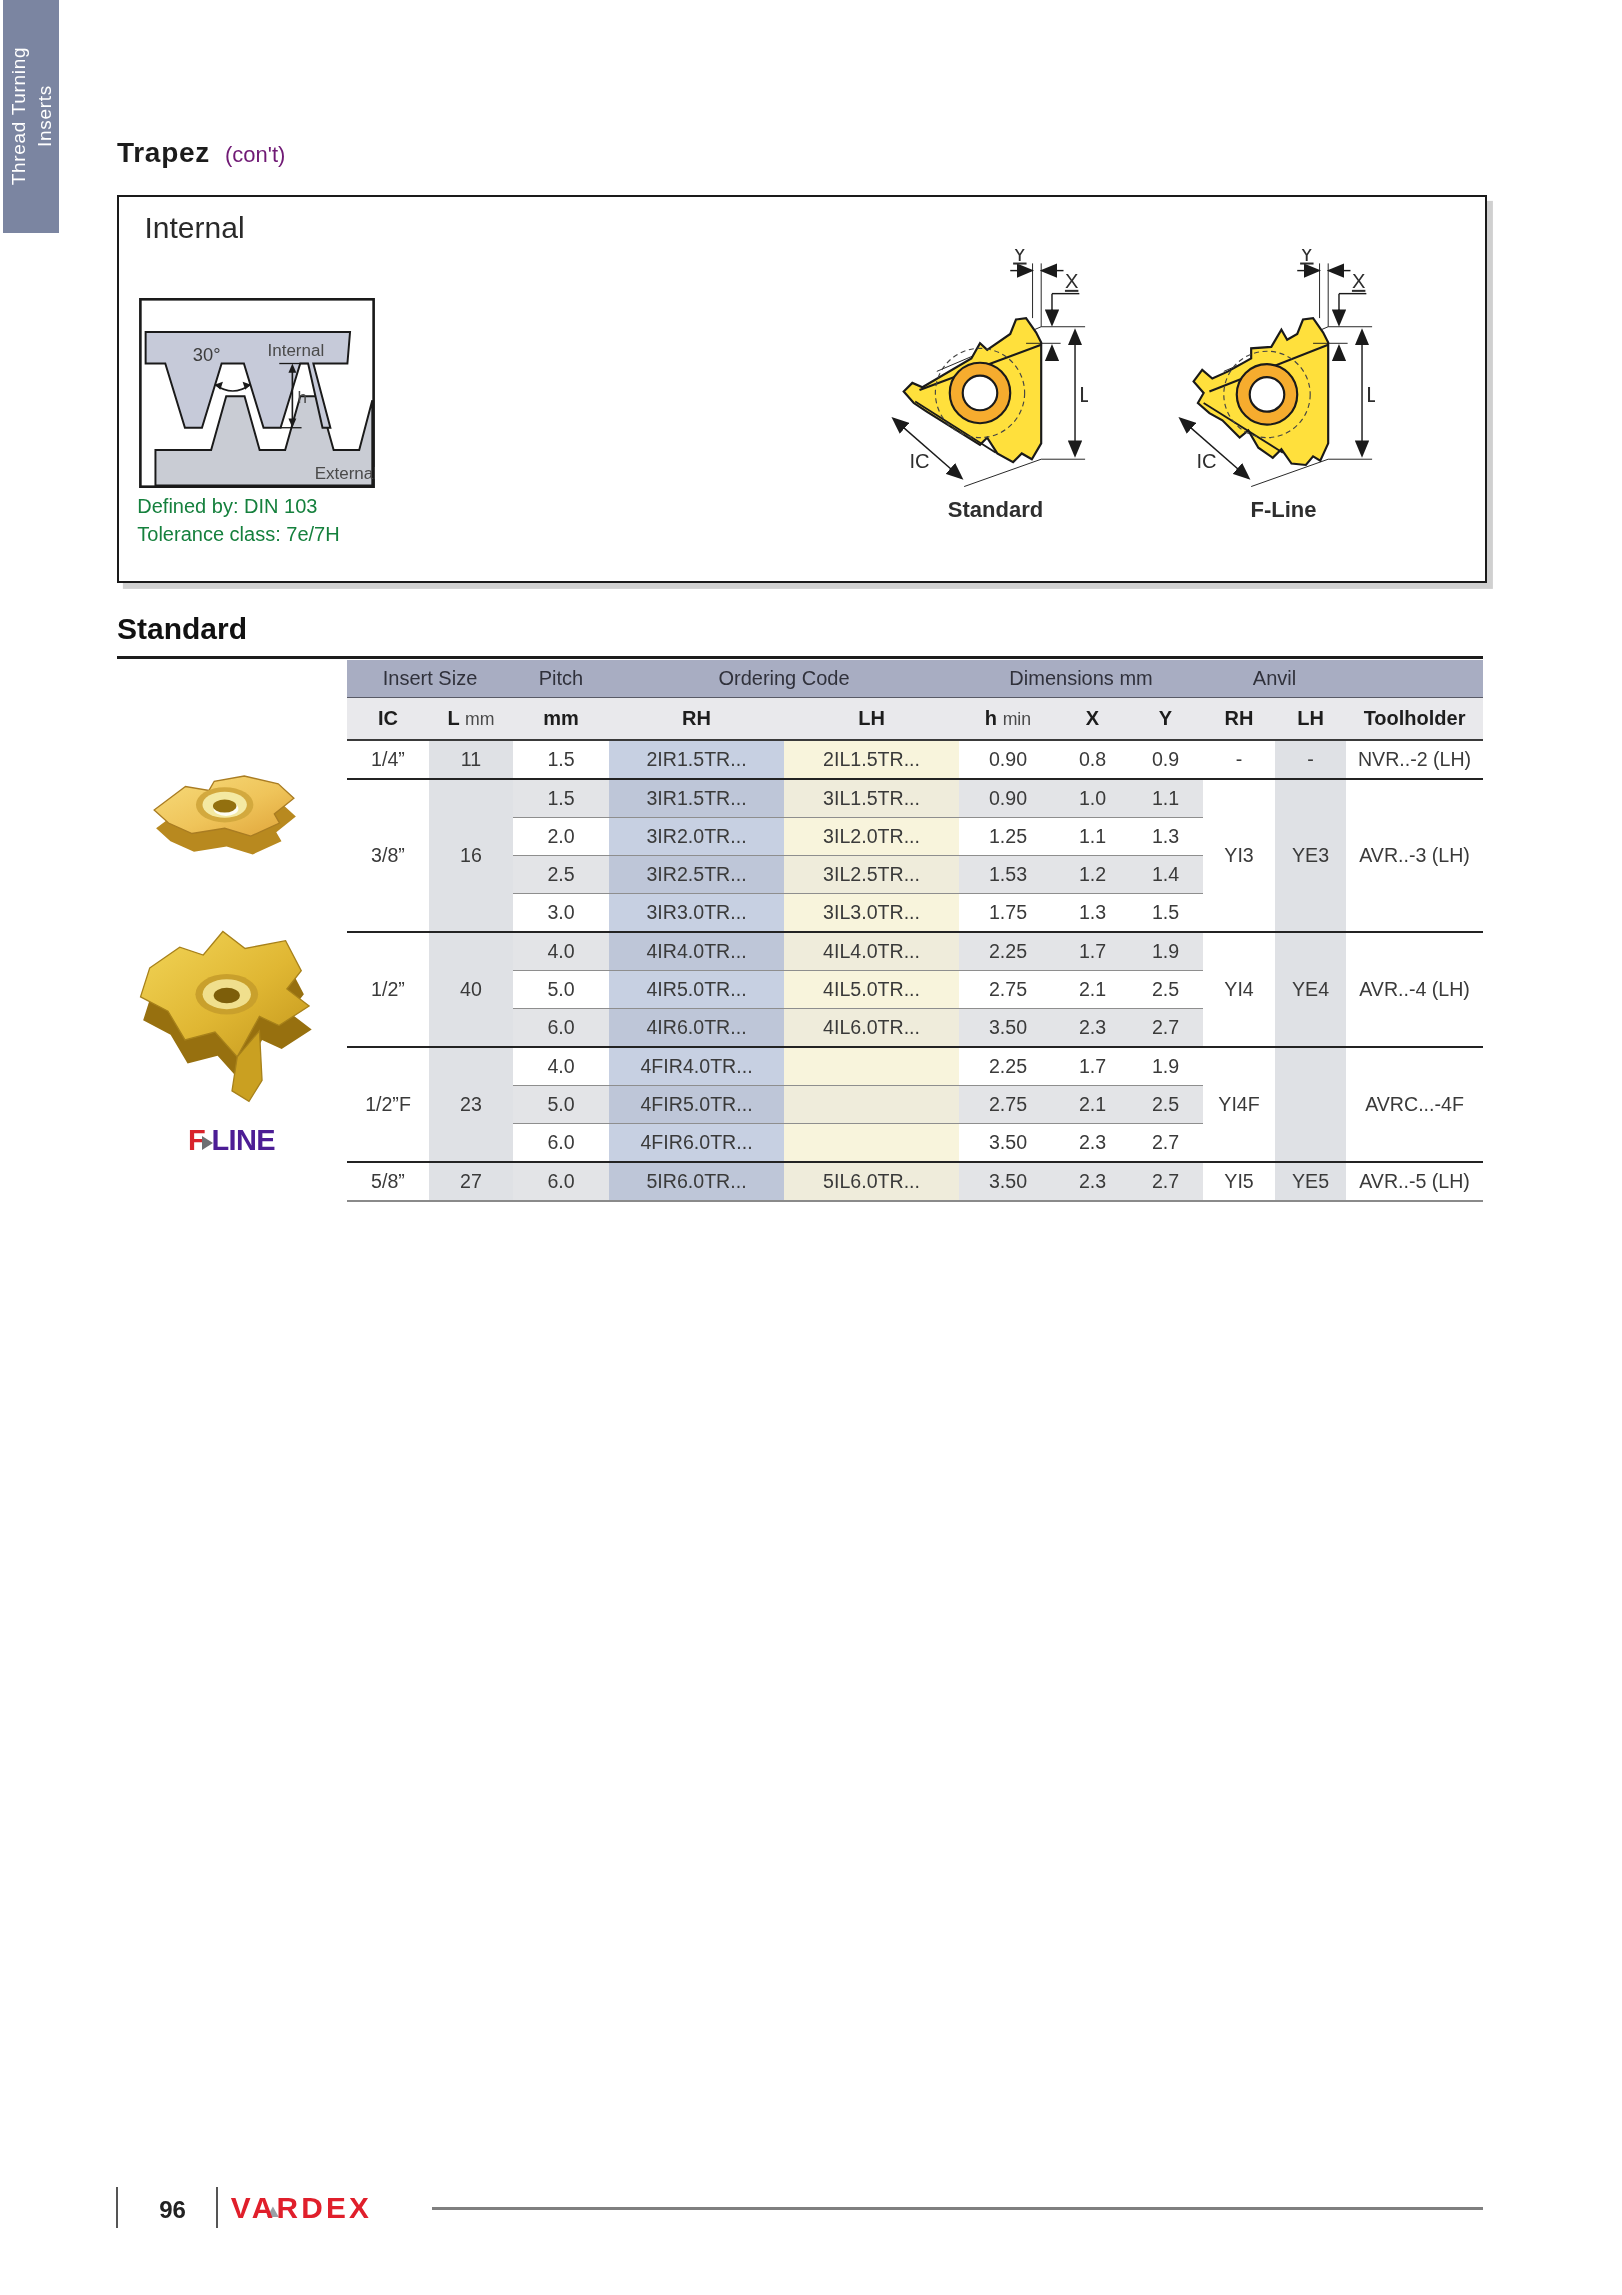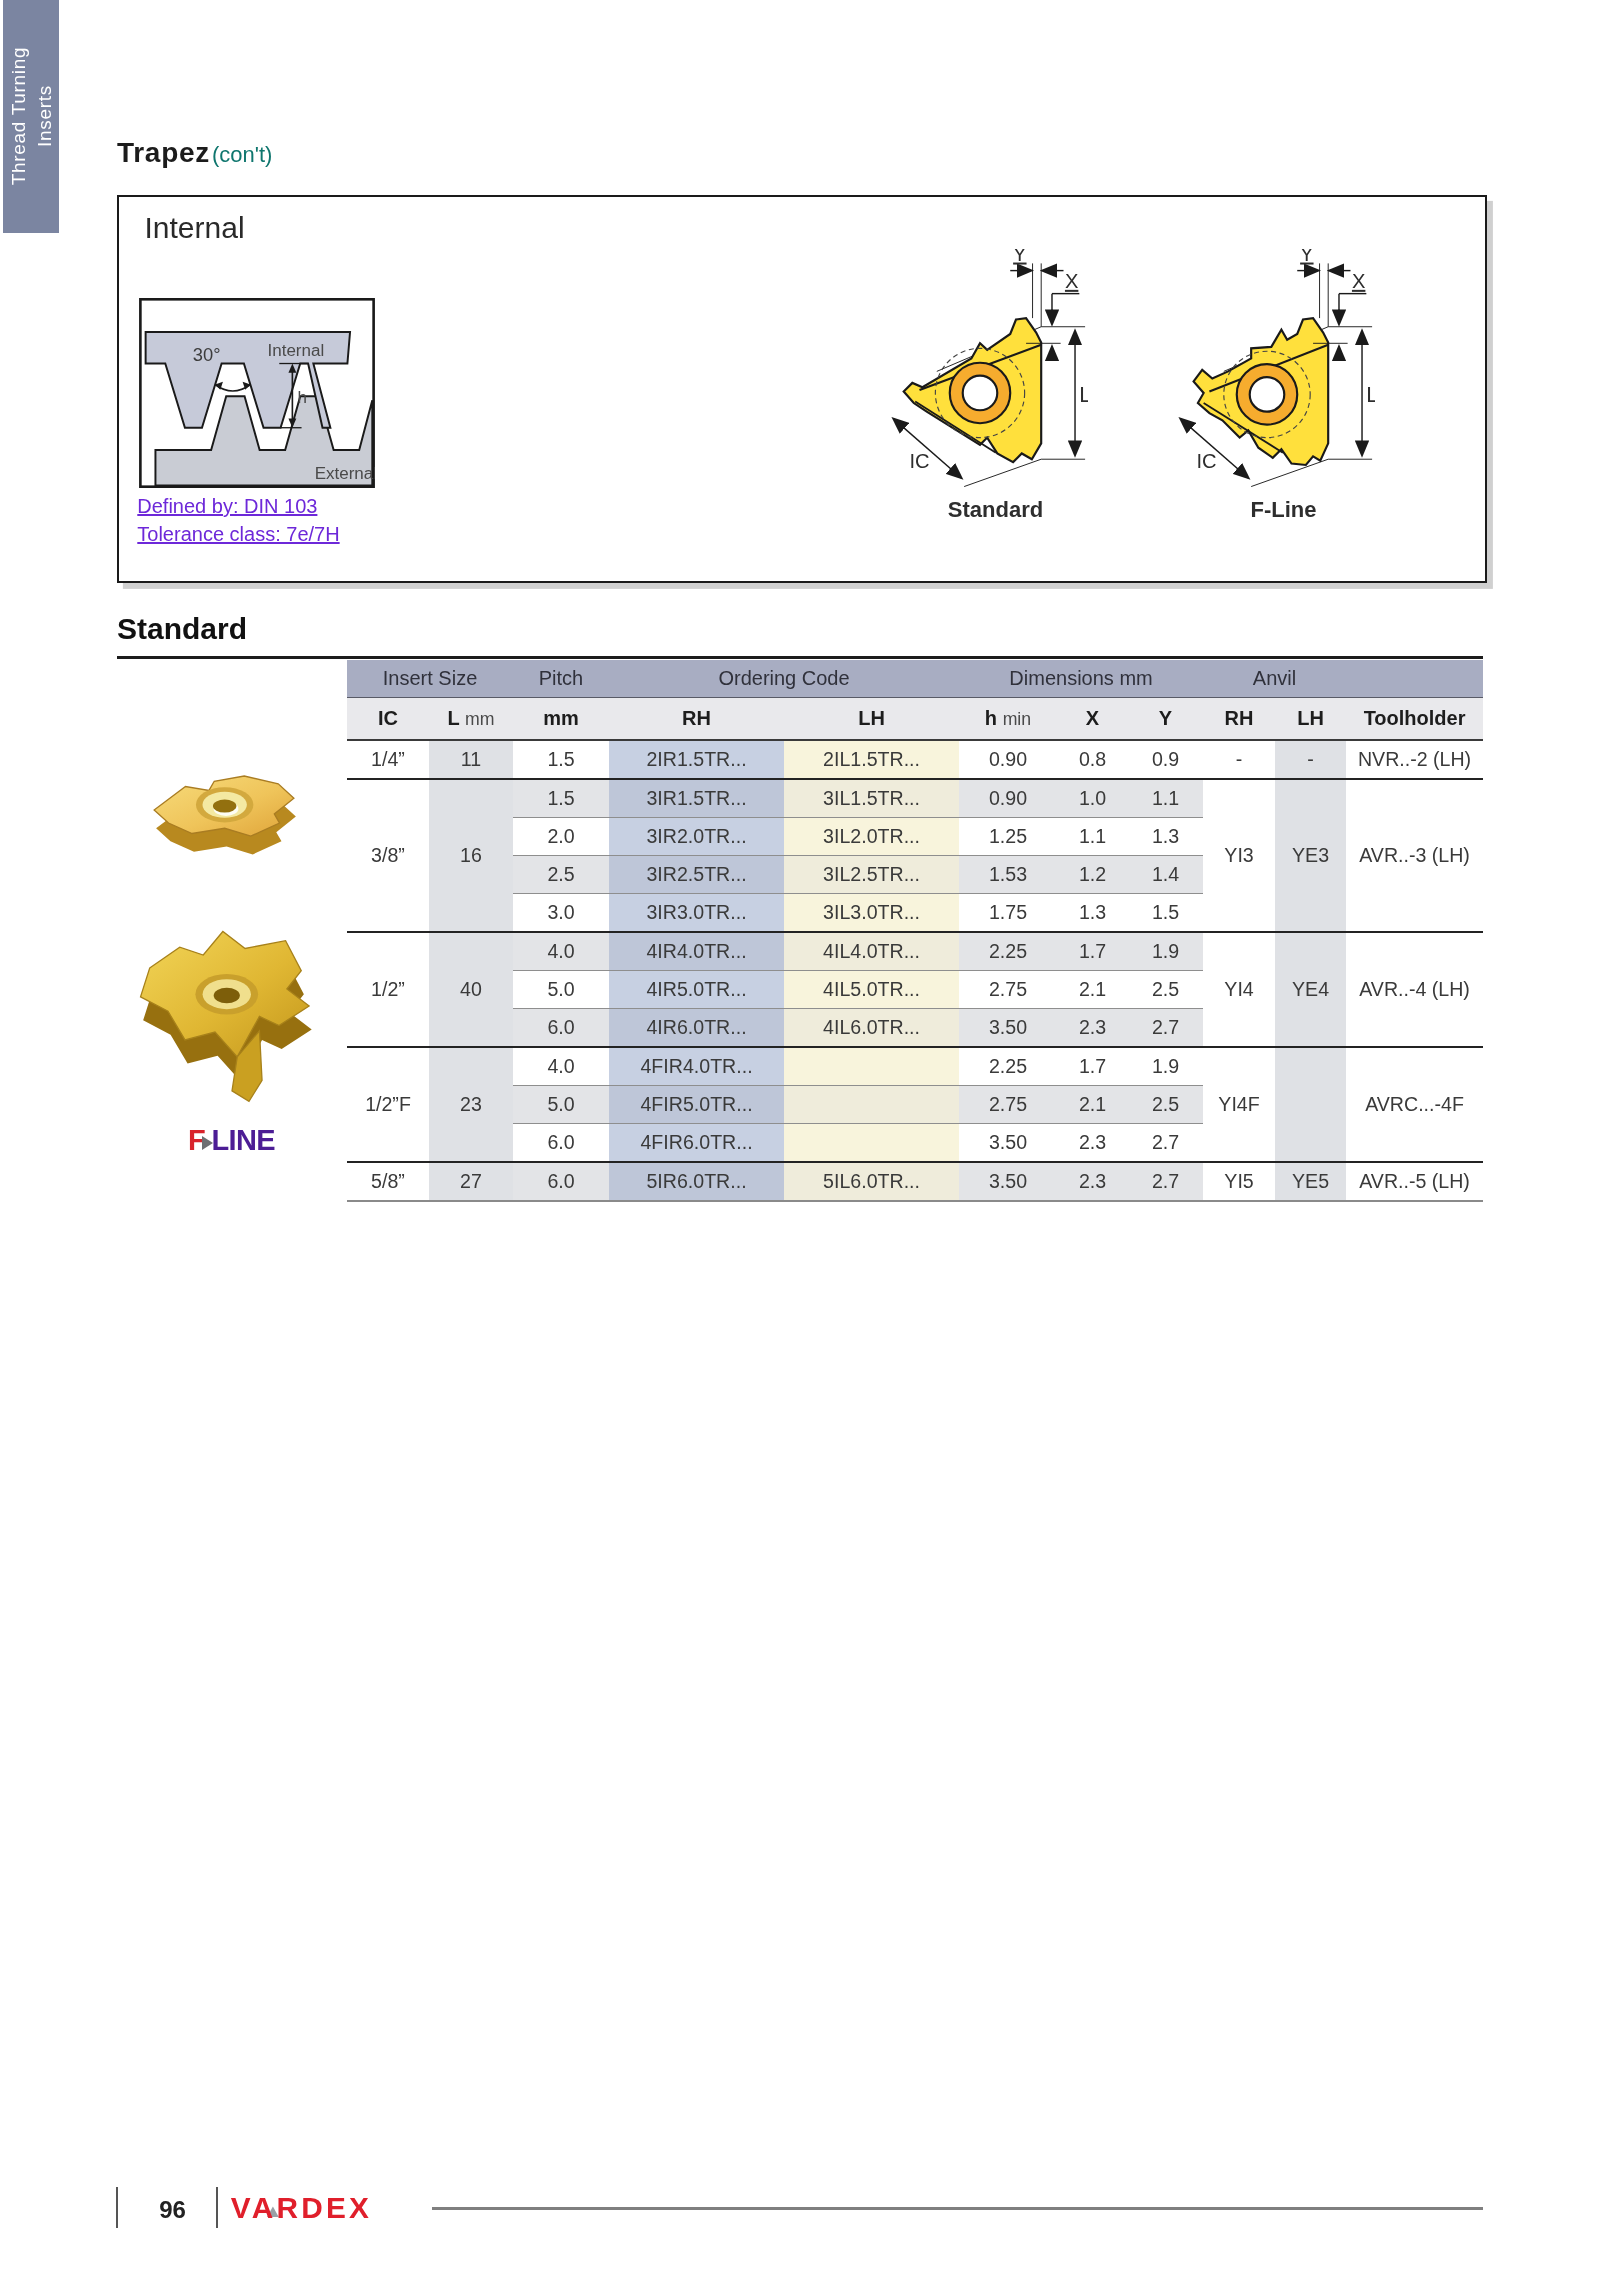--- a/index.html
+++ b/index.html
@@ -6,27 +6,27 @@
   .page{position:relative;width:1623px;height:2295px;background:#fff;overflow:hidden;
         font-family:"Liberation Sans",sans-serif;color:#2b2b2b;}
   
   .side-tab{position:absolute;left:2.6px;top:0;width:56px;height:233px;background:#7b85a1;}
   .side-tab .rot{position:absolute;left:-88px;top:88px;width:233px;height:56px;
         transform:rotate(-90deg);display:flex;flex-direction:column;justify-content:center;
         text-align:center;color:#fff;font-size:19px;line-height:26px;font-weight:500;letter-spacing:0.7px;}
   
   .title-row{position:absolute;left:117px;top:137px;display:flex;align-items:baseline;}
   .title-main{font-size:28px;font-weight:700;color:#1c1c1c;letter-spacing:0.7px;}
-  .title-suffix{font-size:22px;font-weight:400;color:#0f766e;margin-left:2px;}
+  .title-suffix{font-size:22px;font-weight:400;color:#701a75;margin-left:15px;}
   
   .internal-box{position:absolute;left:117px;top:195px;width:1366px;height:384px;
         border:2.6px solid #1a1a1a;background:#fff;box-shadow:5.9px 5.9px 0 rgba(120,120,120,.35);}
   .internal-heading{position:absolute;left:25.5px;top:14.4px;font-size:30px;font-weight:400;color:#2a2a2a;}
   .profile-svg{position:absolute;left:19.6px;top:101px;}
-  .defined{position:absolute;left:18.3px;top:296px;font-size:20px;line-height:27.5px;color:#6d28d9;text-decoration:underline;}
+  .defined{position:absolute;left:18.3px;top:296px;font-size:20px;line-height:27.5px;color:#15803d;}
   .draw-std{position:absolute;left:753px;top:52px;}
   .draw-fl{position:absolute;left:1040px;top:52px;}
   .draw-label{position:absolute;width:209px;text-align:center;font-size:22px;font-weight:700;color:#2e2e2e;top:300px;}
   .draw-label.std{left:772px;}
   .draw-label.fl{left:1060px;}
   
   .section-heading{position:absolute;left:117px;top:612px;font-size:30px;font-weight:700;color:#111;}
   .top-rule{position:absolute;left:117px;top:656px;width:1366px;height:3.3px;background:#1c1c1c;}
   
   .photo1{position:absolute;left:145px;top:764px;}

